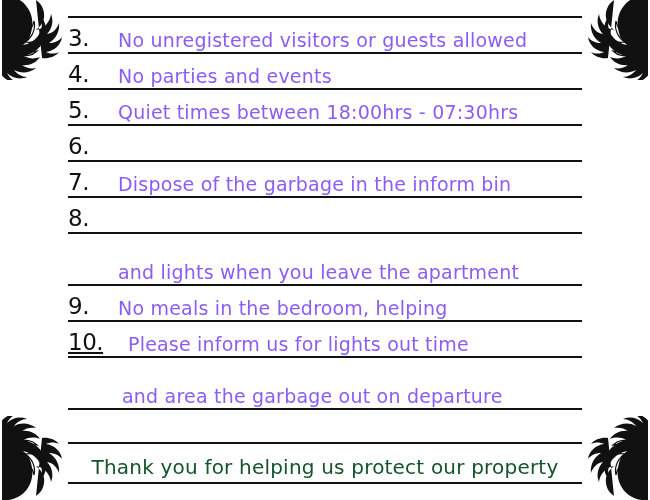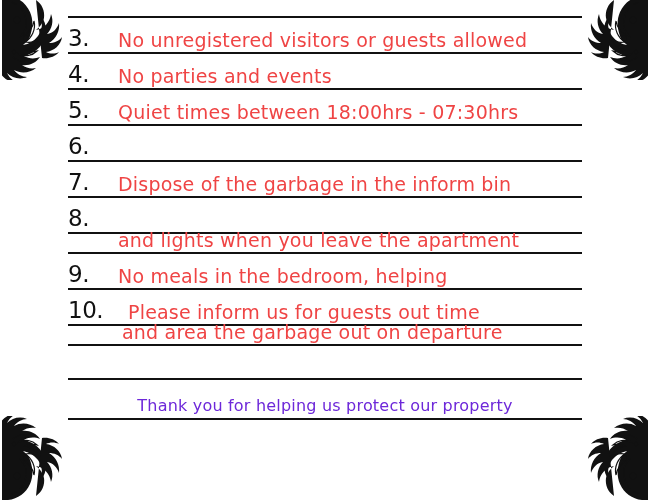--- a/index.html
+++ b/index.html
@@ -59,51 +59,51 @@
     line-height: 1;
     color: #111;
     font-family: "DejaVu Sans", sans-serif;
     letter-spacing: -0.5px;
   }
 
   .txt {
     flex: 1 1 auto;
     font-size: 19px;
     line-height: 1;
-    color: #ef4444;
+    color: #8b5cf6;
     font-family: "DejaVu Sans", sans-serif;
     letter-spacing: 0.2px;
     white-space: nowrap;
   }
 
   
   .r-first   { height: 18px; }
   .r-std     { height: 36px; }
-  .r-cont    { height: 20px; }
+  .r-cont    { height: 52px; }
   .r-blank   { height: 34px; }
 
   .num-w-1 { width: 50px; }
-  .num-w-2 { width: 60px; }
+  .num-w-2 { width: 60px; text-decoration: underline; }
 
   .indent-1 { padding-left: 50px; }
   .indent-2 { padding-left: 54px; }
 
   .footer-line {
     border-bottom: 2px solid #111;
     height: 40px;
     box-sizing: border-box;
     display: flex;
     align-items: flex-end;
     justify-content: center;
     padding-bottom: 3px;
   }
   .footer-line.nb { border-bottom: none; }
   .footer-txt {
-    font-size: 16px;
-    color: #6d28d9;
+    font-size: 20px;
+    color: #14532d;
     white-space: nowrap;
     letter-spacing: 0.2px;
   }
 </style>
 </head>
 <body>
 
 <div id="sheet">
 
   <div class="flourish fl-tl">
@@ -181,21 +181,21 @@
       <div class="txt">and lights when you leave the apartment</div>
     </div>
 
     <div class="line r-std">
       <div class="num num-w-1">9.</div>
       <div class="txt">No meals in the bedroom, helping</div>
     </div>
 
     <div class="line r-std">
       <div class="num num-w-2">10.</div>
-      <div class="txt">Please inform us for guests out time</div>
+      <div class="txt">Please inform us for lights out time</div>
     </div>
     <div class="line r-cont indent-2">
       <div class="txt">and area the garbage out on departure</div>
     </div>
 
     <div class="line r-blank"></div>
 
     <div class="footer-line">
       <div class="footer-txt">Thank you for helping us protect our property</div>
     </div>

